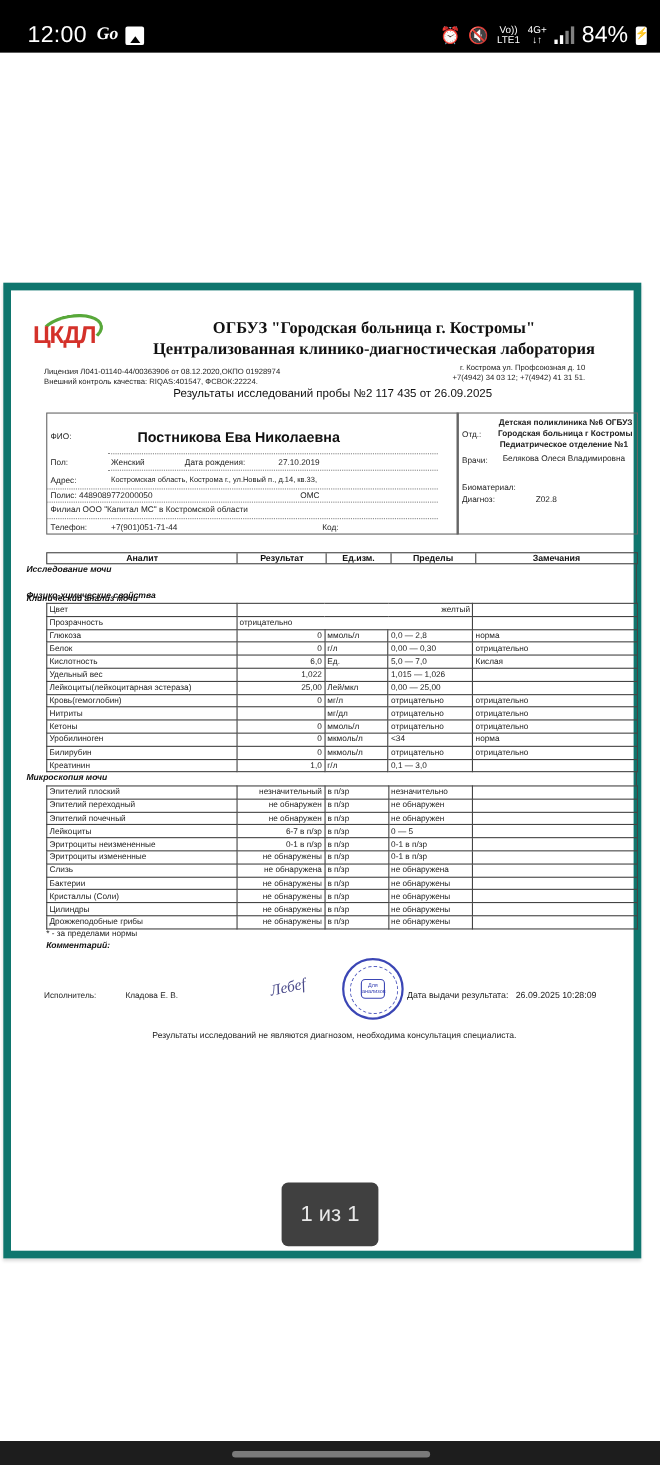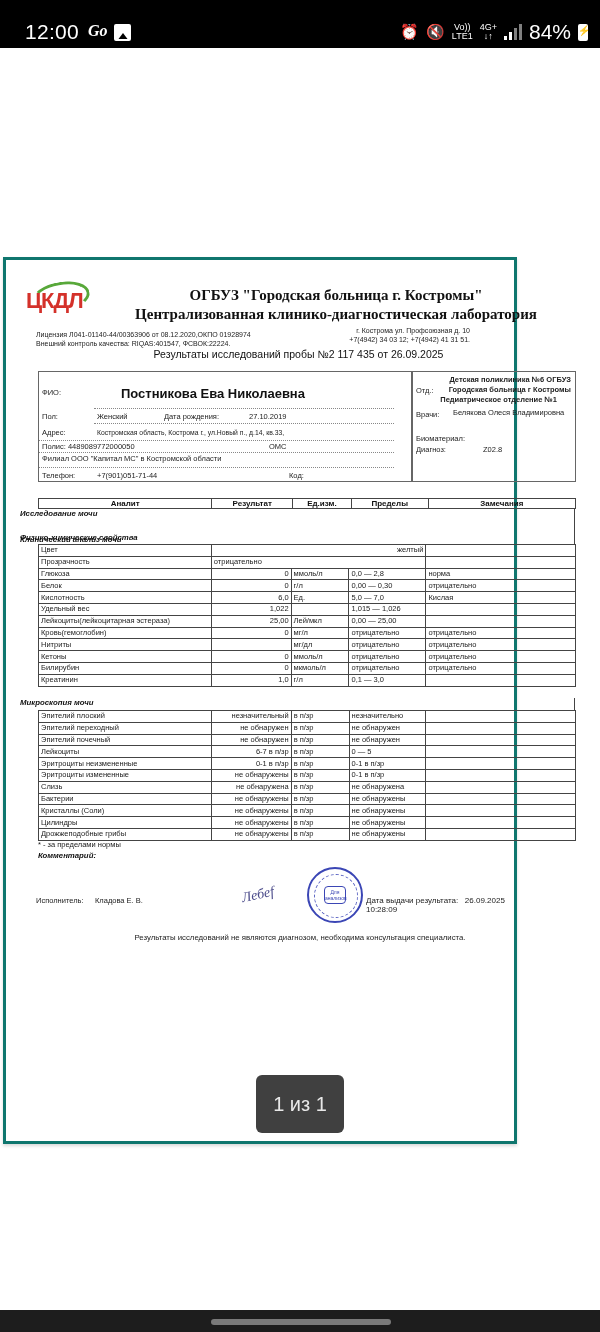--- a/index.html
+++ b/index.html
@@ -15,21 +15,21 @@
   .sb-right { position: absolute; right: 12px; top: 20px; display: flex; align-items: center; gap: 7px; font-size: 21px; }
   .sb-icon { font-size: 15px; }
   .sb-small { font-size: 9px; line-height: 9px; text-align: center; }
   .sb-bars { display: flex; align-items: flex-end; gap: 2px; height: 16px; }
   .sb-bars span { display: block; width: 3px; background: #fff; }
   .sb-batt { width: 10px; height: 17px; border-radius: 2px; background: #fff; position: relative; }
   .sb-batt::after { content: "⚡"; position: absolute; left: 0; top: 1px; font-size: 10px; color: #000; }
 
   
   .viewer { position: absolute; left: 0; top: 48px; width: 600px; height: 1262px; background: #fff; }
-  .page { position: absolute; left: 3px; top: 209px; width: 514px; height: 887px; background: #fff; border: 3px solid #0f766e; box-shadow: 0 2px 3px rgba(0,0,0,0.15); }
+  .page { position: absolute; left: 3px; top: 209px; width: 580px; height: 887px; background: #fff; border: 7px solid #0f766e; box-shadow: 0 2px 3px rgba(0,0,0,0.15); }
 
   .logo { position: absolute; left: 16px; top: 22px; width: 68px; height: 32px; }
   .logo-text { position: absolute; left: 4px; top: 6px; font-size: 22px; font-weight: bold; color: #d4312a; letter-spacing: -1px; font-family: "Liberation Sans", sans-serif; }
   .logo-swoosh { position: absolute; left: 10px; top: 0; width: 58px; height: 30px; border: 3px solid #58a83a; border-radius: 50%; border-left-color: transparent; border-bottom-color: transparent; transform: rotate(-10deg); }
 
   .org1 { position: absolute; left: 120px; top: 27px; width: 420px; text-align: center; font-family: "Liberation Serif", serif; font-weight: bold; font-size: 15px; }
   .org2 { position: absolute; left: 120px; top: 46px; width: 420px; text-align: center; font-family: "Liberation Serif", serif; font-weight: bold; font-size: 15px; }
   .lic { position: absolute; left: 30px; top: 70px; font-size: 7px; line-height: 9px; color: #222; }
   .addr { position: absolute; right: 44px; top: 66px; font-size: 7px; line-height: 9px; color: #222; text-align: right; }
   .result-title { position: absolute; left: 30px; top: 88px; width: 525px; text-align: center; font-size: 10.5px; }
@@ -51,21 +51,21 @@
   .grid { position: absolute; left: 18px; width: 538px; border-collapse: collapse; font-size: 7.5px; color: #222; }
   .grid td { border: 1px solid #444; height: 11.8px; padding: 0 2px; line-height: 10px; white-space: nowrap; overflow: hidden; }
   .c1 { width: 173px; } .c2 { width: 80px; text-align: right; } .c3 { width: 58px; } .c4 { width: 77px; text-align: left; } .c5 { width: 150px; }
   .c4l { text-align: left !important; }
   .rightline { position: absolute; left: 554px; width: 1px; background: #444; }
 
   .note { position: absolute; left: 18px; font-size: 7.5px; color: #222; }
   .comment { position: absolute; left: 18px; font-size: 7.8px; font-weight: bold; font-style: italic; }
 
   .exec { position: absolute; left: 30px; top: 636px; font-size: 7.5px; color: #222; }
-  .exec-name { position: absolute; left: 89px; top: 636px; font-size: 7.5px; color: #222; }
+  .exec-name { position: absolute; left: 104px; top: 636px; font-size: 7.5px; color: #222; }
   .signature { position: absolute; left: 236px; top: 625px; width: 50px; height: 22px; font-family: "Liberation Serif", serif; font-style: italic; color: #4a4a8a; font-size: 14px; transform: rotate(-12deg); }
   .stamp { position: absolute; left: 301px; top: 607px; width: 56px; height: 56px; border-radius: 50%; border: 2px solid #3b46b5; display: flex; align-items: center; justify-content: center; }
   .stamp::before { content: ""; position: absolute; left: 5px; top: 5px; width: 42px; height: 42px; border-radius: 50%; border: 1px dashed #5a63c2; }
   .stamp-inner { width: 22px; height: 18px; border: 1px solid #3b46b5; border-radius: 4px; font-size: 5px; color: #3b46b5; text-align: center; line-height: 6px; padding-top: 2px; background: #fff; z-index: 1; }
   .issue { position: absolute; left: 360px; top: 636px; font-size: 8px; color: #222; }
   .disclaimer { position: absolute; left: 0; top: 673px; width: 588px; text-align: center; font-size: 7.8px; color: #222; }
 
   
   .page-ind { position: absolute; left: 256px; top: 1075px; width: 88px; height: 58px; background: #404040; border-radius: 6px; color: #e8e8e8; font-size: 20px; text-align: center; line-height: 58px; }
 
@@ -134,21 +134,21 @@
       <div class="dotline" style="left:0;top:95px;width:355px"></div>
       <span class="pl" style="left:3px;top:99px">Телефон:</span>
       <span class="pv" style="left:58px;top:99px">+7(901)051-71-44</span>
       <span class="pl" style="left:250px;top:99px">Код:</span>
     </div>
 
     <div class="dbox">
       <span class="pv" style="right:4px;top:3px;font-weight:bold">Детская поликлиника №6 ОГБУЗ</span>
       <span class="pl" style="left:3px;top:14px">Отд.:</span>
       <span class="pv" style="right:4px;top:13px;font-weight:bold">Городская больница г Костромы</span>
-      <span class="pv" style="right:18px;top:23px;font-weight:bold">Педиатрическое отделение №1</span>
+      <span class="pv" style="right:8px;top:23px;font-weight:bold">Педиатрическое отделение №1</span>
       <span class="pl" style="left:3px;top:38px">Врачи:</span>
       <span class="pv" style="left:40px;top:36px">Белякова Олеся Владимировна</span>
       <span class="pl" style="left:3px;top:62px">Биоматериал:</span>
       <span class="pl" style="left:3px;top:73px">Диагноз:</span>
       <span class="pv" style="left:70px;top:73px">Z02.8</span>
     </div>
 
     <div class="rt">
       <div class="hdr">
         <div style="width:174px">Аналит</div>
@@ -224,20 +224,27 @@
               <td class="c5">отрицательно</td>
             </tr>
             <tr>
               <td class="c1">Кетоны</td>
               <td class="c2">0</td>
               <td class="c3">ммоль/л</td>
               <td class="c4">отрицательно</td>
               <td class="c5">отрицательно</td>
             </tr>
             <tr>
+              <td class="c1">Уробилиноген</td>
+              <td class="c2">0</td>
+              <td class="c3">мкмоль/л</td>
+              <td class="c4">&lt;34</td>
+              <td class="c5">норма</td>
+            </tr>
+            <tr>
               <td class="c1">Билирубин</td>
               <td class="c2">0</td>
               <td class="c3">мкмоль/л</td>
               <td class="c4">отрицательно</td>
               <td class="c5">отрицательно</td>
             </tr>
             <tr>
               <td class="c1">Креатинин</td>
               <td class="c2">1,0</td>
               <td class="c3">г/л</td>

